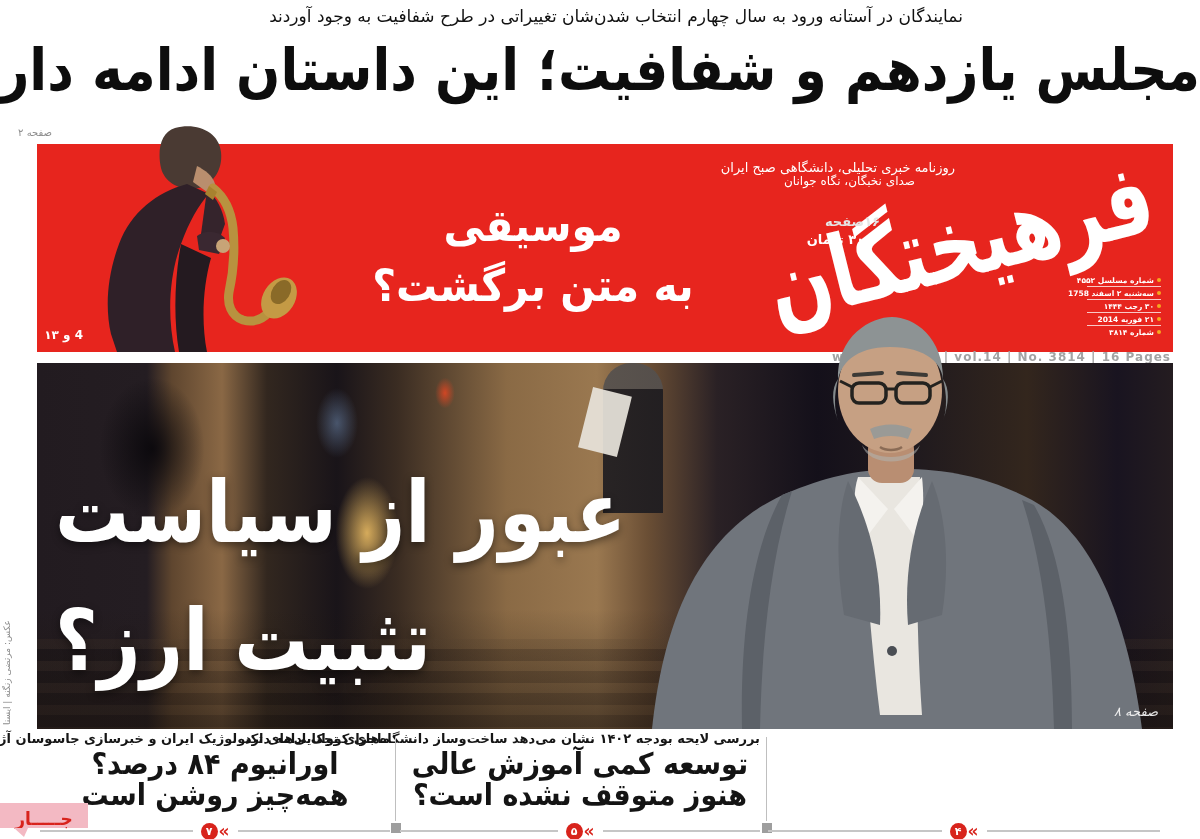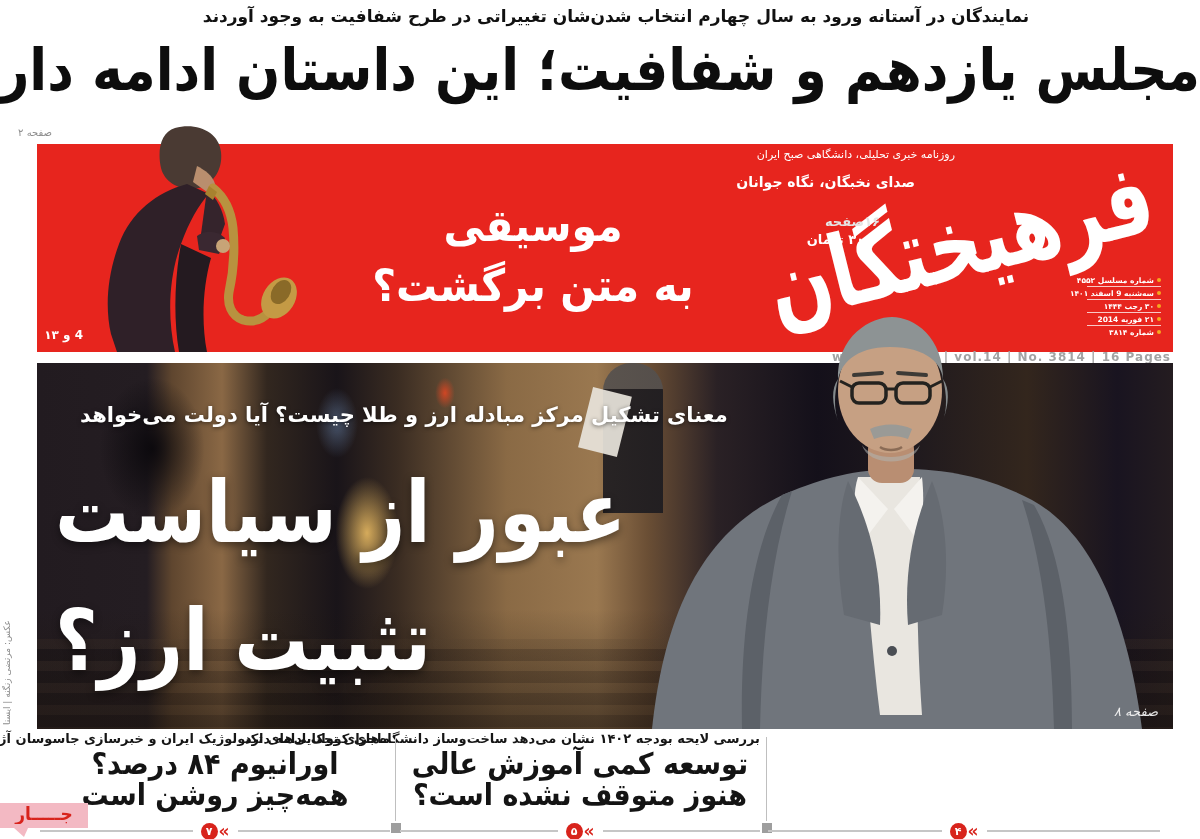--- a/index.html
+++ b/index.html
@@ -1,21 +1,21 @@
 <!DOCTYPE html>
 <html lang="fa" dir="rtl"><head>
 <meta charset="utf-8">
 <style>
   * { margin:0; padding:0; box-sizing:border-box; }
   body { background:#ffffff; font-family:"DejaVu Sans", sans-serif; }
   .page { position:relative; width:1200px; height:839px; background:#ffffff; overflow:hidden; margin:0 auto; }
 
   
   .top-kicker { position:absolute; top:6px; left:0; right:0; text-align:center;
-    font-size:17px; font-weight:bold; color:#111; direction:rtl;padding-left:32px; }
+    font-size:17px; font-weight:normal; color:#111; direction:rtl;padding-left:32px; }
   .main-headline { position:absolute; top:36px; left:0; right:0; text-align:center;
     font-size:52px; font-weight:bold; color:#0d0d0d; direction:rtl; white-space:nowrap;
     letter-spacing:-1px; transform:scaleY(1.12); transform-origin:top center; }
   .page-ref-2 { position:absolute; top:127px; right:1148px; left:10px; font-size:10px;
     color:#8d8d8d; direction:rtl; text-align:right; white-space:nowrap; }
 
   
   .red-band { position:absolute; left:37px; top:144px; width:1136px; height:208px;
     background:#e7251e; }
   .music-kicker { position:absolute; top:32px; right:405px; width:460px; text-align:center;
@@ -23,24 +23,24 @@
   .music-headline-1 { position:absolute; top:58px; right:430px; width:420px; text-align:center;
     color:#fff; font-size:41px; font-weight:bold; direction:rtl; transform:scaleY(1.08); }
   .music-headline-2 { position:absolute; top:118px; right:430px; width:420px; text-align:center;
     color:#fff; font-size:41px; font-weight:bold; direction:rtl; transform:scaleY(1.08); }
   .pages-ref { position:absolute; bottom:10px; right:1090px; color:#fff; font-size:12px;
     font-weight:bold; direction:rtl; white-space:nowrap; }
 
   .masthead-logo { position:absolute; top:44px; right:18px; width:300px; text-align:center;
     color:#ffffff; font-size:74px; font-weight:bold; direction:rtl; white-space:nowrap;
     transform:rotate(-14deg) scaleY(1.35); transform-origin:center; letter-spacing:-3px; }
-  .masthead-tagline-1 { position:absolute; top:4px; right:218px; color:#fff; font-size:11px;
+  .masthead-tagline-1 { position:absolute; top:16px; right:218px; color:#fff; font-size:13px;
     direction:rtl; white-space:nowrap; }
-  .masthead-tagline-2 { position:absolute; top:30px; right:258px; color:#fff; font-size:14px;
-    direction:rtl; white-space:nowrap;font-weight:bold; }
+  .masthead-tagline-2 { position:absolute; top:30px; right:258px; color:#fff; font-size:12px;
+    direction:rtl; white-space:nowrap; }
   .masthead-pages { position:absolute; top:70px; right:293px; color:#e5e5e5; font-size:13px;
     font-weight:bold; direction:rtl; white-space:nowrap; }
   .masthead-price { position:absolute; top:88px; right:293px; color:#fff; font-size:13px;
     font-weight:bold; direction:rtl; white-space:nowrap; }
 
   .issue-info { position:absolute; top:130px; right:12px; width:74px; direction:rtl; }
   .issue-info .row { display:flex; align-items:center; justify-content:flex-start;
     border-bottom:1px solid rgba(255,255,255,.75); padding:1.5px 0; }
   .issue-info .row:last-child { border-bottom:none; }
   .issue-info .dot { width:4px; height:4px; border-radius:50%; background:#f5a91e;
@@ -125,21 +125,21 @@
   .marker-row .line { flex:1 1 auto; height:2px; background:#c6c6c6; }
   .marker { display:flex; align-items:center; margin:0 8px; }
   .marker .disc { width:17px; height:17px; border-radius:50%; background:#d8231c; color:#fff;
     font-size:11px; font-weight:bold; display:flex; align-items:center; justify-content:center; }
   .marker .guill { color:#d8231c; font-size:17px; font-weight:bold; margin-left:1px; line-height:1; }
   .mr-right  { right:40px;  width:392px; }
   .mr-middle { right:440px; width:360px; }
   .mr-left   { right:810px; width:350px; }
 
   .jar-ribbon { position:absolute; right:1112px; left:0; top:74px; height:25px;
-    background:#f3b9c3; display:flex; align-items:flex-start; justify-content:center; z-index:5; }
+    background:#f3b9c3; display:flex; align-items:flex-end; justify-content:center; z-index:5; }
   .jar-ribbon .jar-text { color:#d8231c; font-size:17px; font-weight:bold; direction:rtl;
     white-space:nowrap; transform:scaleY(1.1); }
   .jar-ribbon::after { content:""; position:absolute; left:14px; top:25px; width:0; height:0;
     border-left:10px solid transparent; border-right:4px solid transparent;
     border-top:9px solid #f3b9c3; }
 </style>
 </head>
 <body>
 
 <div class="page">
@@ -174,21 +174,21 @@
     <div class="masthead-pages">۱۶صفحه</div>
     <div class="masthead-price">۳۰۰۰ تومان</div>
 
     <div class="issue-info">
       <div class="row">
         <span class="dot"></span>
         <span class="txt">شماره مسلسل ۴۵۵۲</span>
       </div>
       <div class="row">
         <span class="dot"></span>
-        <span class="txt">سه‌شنبه 9 اسفند ۱۴۰۱</span>
+        <span class="txt">سه‌شنبه ۲ اسفند 1758</span>
       </div>
       <div class="row">
         <span class="dot"></span>
         <span class="txt">۳۰ رجب ۱۴۴۴</span>
       </div>
       <div class="row">
         <span class="dot"></span>
         <span class="txt">۲۱ فوریه 2014</span>
       </div>
       <div class="row">
@@ -229,21 +229,20 @@
       <rect x="230" y="88" width="34" height="20" rx="7" fill="none" stroke="#23221f" stroke-width="3.5"></rect>
       <rect x="274" y="88" width="34" height="20" rx="7" fill="none" stroke="#23221f" stroke-width="3.5"></rect>
       <path d="M264,94 L274,94" stroke="#23221f" stroke-width="3"></path>
       <path d="M230,92 L218,86 M308,92 L320,86" stroke="#23221f" stroke-width="3"></path>
       <path d="M232,80 L260,78 M276,78 L304,80" stroke="#3c3a36" stroke-width="4" stroke-linecap="round"></path>
       <path d="M248,134 C260,128 278,128 290,134 L286,144 C276,140 262,140 252,144 Z" fill="#9a9a96"></path>
       <path d="M258,152 C264,156 274,156 280,152" stroke="#8a6b55" stroke-width="2.5" fill="none"></path>
       <path d="M240,150 C250,166 288,166 298,150 C292,172 246,172 240,150 Z" fill="#b0b4b2" opacity="0.55"></path>
     </svg>
 
-    <div class="photo-kicker-1">معنای تشکیل مرکز مبادله ارز و طلا چیست؟ آیا دولت می‌خواهد</div>
     <div class="photo-headline-1">عبور از سیاست</div>
     <div class="photo-headline-2">تثبیت ارز؟</div>
     <div class="page-ref-8">صفحه ۸</div>
   </div>
 
   <div class="photo-credit">عکس: مرتضی زنگنه | ایسنا</div>
 
   <div class="bottom-strip">
 
 

